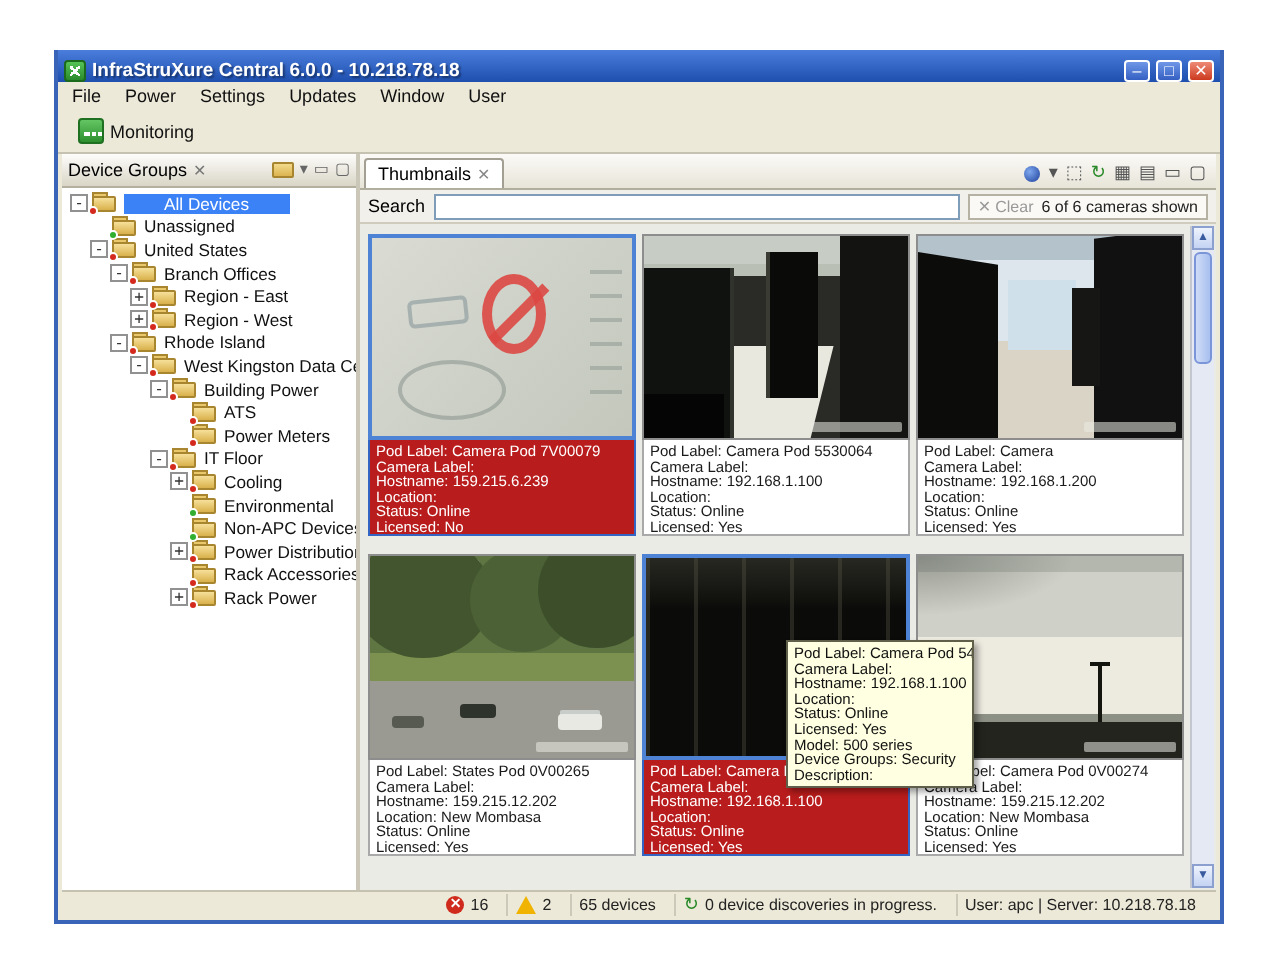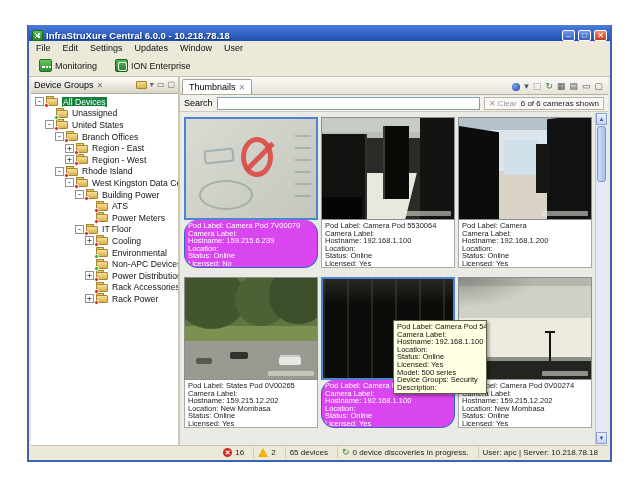--- a/index.html
+++ b/index.html
@@ -70,21 +70,21 @@
     font-family:"DejaVu Sans Mono",monospace;}
   .tg.none{visibility:hidden;}
   .fold{width:13px;height:9px;position:relative;margin-right:3px;flex:0 0 auto;}
   .fold::before{content:"";position:absolute;left:0;top:-1px;width:6px;height:3px;
     background:#e8c86a;border:1px solid #a8862f;border-bottom:none;}
   .fold::after{content:"";position:absolute;left:0;top:1px;right:1px;bottom:0;
     background:linear-gradient(#f6e09a,#d9b14c);border:1px solid #a8862f;border-radius:1px;}
   .badge{position:absolute;left:-2px;bottom:-2px;width:5px;height:5px;border-radius:50%;
     border:1px solid #fff;z-index:2;}
   .badge.r{background:#d42a1e;} .badge.g{background:#2fae2f;}
-  .trow.sel .lbl{background:#15803d;color:#fff;padding:0 1px;text-decoration:underline;}
+  .trow.sel .lbl{background:#3b82f6;color:#fff;padding:0 20px;}
 
   
   .content{flex:1;display:flex;flex-direction:column;background:#fff;min-width:0;}
   .tabrow{height:18px;display:flex;align-items:flex-end;
     background:linear-gradient(#fbfaf7,#e7e4d8);border-bottom:1px solid #b2ae9e;
     padding-left:2px;}
   .tab{font-size:9px;display:flex;align-items:center;gap:3px;padding:2px 6px;}
   .tab.active{background:#fff;border:1px solid #a39f92;border-bottom:none;
     border-radius:2px 2px 0 0;}
   .tab .x{color:#888;font-size:8px;}
@@ -106,21 +106,21 @@
   
   .thumbs{flex:1;position:relative;background:#ebebe6;padding:5px 16px 4px 4px;
     display:flex;flex-wrap:wrap;gap:9px 3px;align-content:flex-start;}
   .card{width:134px;}
   .thumb{height:103px;position:relative;overflow:hidden;border:1px solid #8d8d8d;
     background:#888;}
   .card.selected .thumb{border:2px solid #4d82d4;}
   .info{border:1px solid #a9a9a9;border-top:none;background:#fff;height:48px;
     font-size:7.5px;line-height:7.6px;padding:2px 3px;color:#1a1a1a;overflow:hidden;
     white-space:nowrap;}
-  .card.selected .info{background:#d946ef;border-color:#3465c4;color:#fff;border-radius:14px;}
+  .card.selected .info{background:#b91c1c;border-color:#3465c4;color:#fff;}
   .ts{position:absolute;right:3px;bottom:3px;width:46px;height:5px;
     background:rgba(235,235,228,.55);border-radius:1px;}
 
   
   .sc{position:absolute;}
   .scene1{background:linear-gradient(135deg,#dadcd4,#cdd0c6 55%,#c4c7bc);}
   .s1-nocircle{left:42%;top:18%;width:32px;height:40px;border:5px solid rgba(219,72,66,.9);
     border-radius:50%;}
   .s1-nocircle::after{content:"";position:absolute;left:11px;top:-4px;width:5px;height:38px;
     background:rgba(219,72,66,.9);transform:rotate(45deg);}
@@ -203,35 +203,31 @@
   <div class="titlebar">
     <span class="appicon"></span>
     <span class="title">InfraStruXure Central 6.0.0 - 10.218.78.18</span>
     <span class="winbtn">–</span>
     <span class="winbtn">□</span>
     <span class="winbtn close">✕</span>
   </div>
 
   <div class="menubar">
     <span>File</span>
-    <span>Edit</span>
+    <span>Power</span>
     <span>Settings</span>
     <span>Updates</span>
     <span>Window</span>
     <span>User</span>
   </div>
 
   <div class="toolbar">
     <span class="tbtn">
       <span class="ticon green"></span>
       <span>Monitoring</span>
-    </span>
-    <span class="tbtn">
-      <span class="ticon green2"></span>
-      <span>ION Enterprise</span>
     </span>
   </div>
 
   <div class="main">
 
     <div class="sidebar">
       <div class="sideheader">
         <span>Device Groups</span>
         <span class="x">✕</span>
         <span class="hicons">

